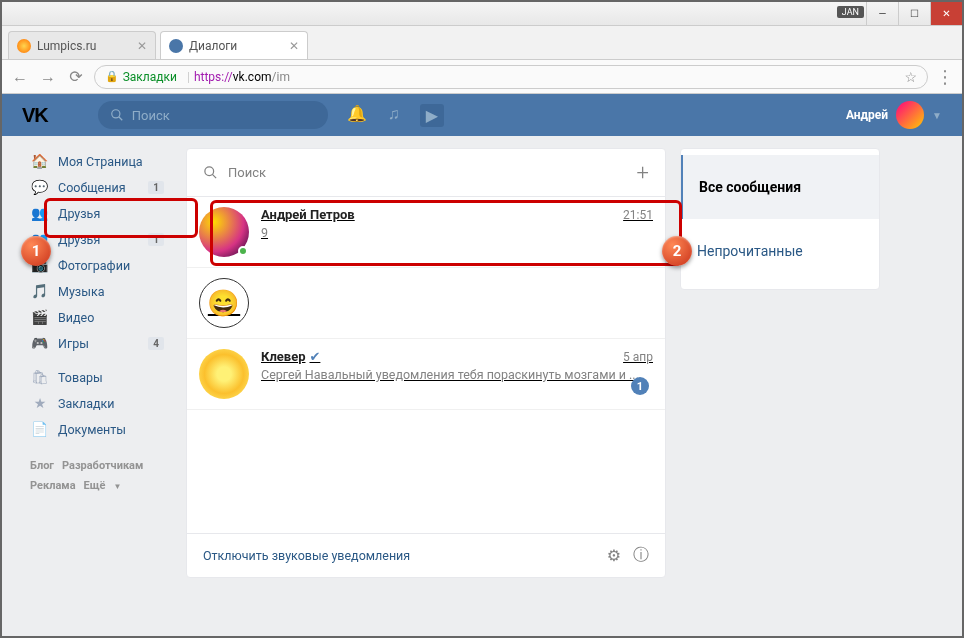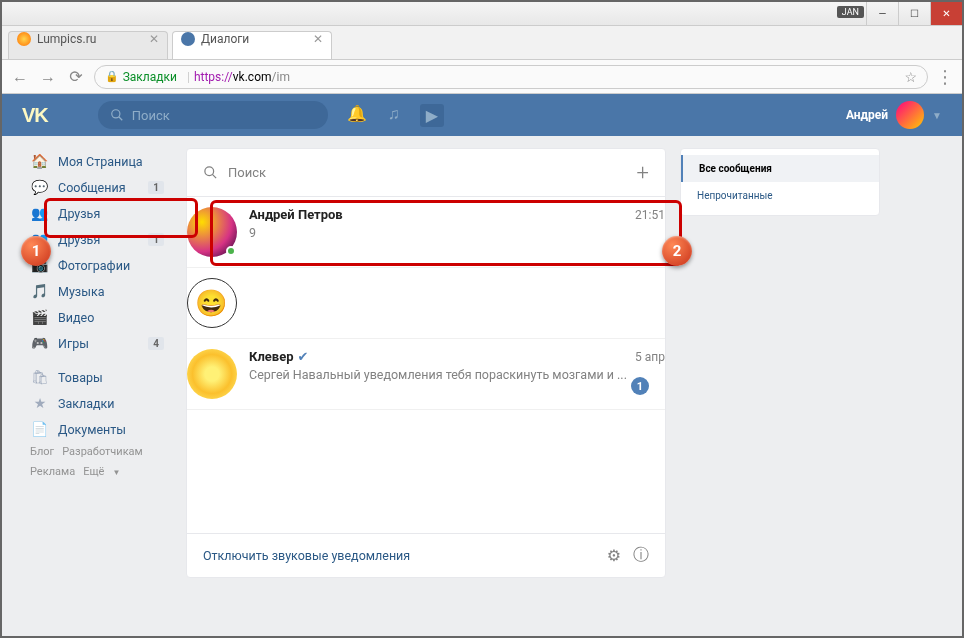--- a/index.html
+++ b/index.html
@@ -2,72 +2,72 @@
 <html><head>
 <meta charset="utf-8">
 <style>
 * { box-sizing: border-box; margin: 0; padding: 0; font-family: -apple-system, BlinkMacSystemFont, "Segoe UI", Roboto, Helvetica, Arial, sans-serif; }
 body { background: #fff; width: 964px; height: 638px; overflow: hidden; position: relative; border: 2px solid #666; }
 .win-top { height: 24px; background: linear-gradient(#f5f5f5,#e8e8e8); border-bottom: 1px solid #ccc; display: flex; justify-content: flex-end; align-items: stretch; }
 .win-btn { width: 32px; display: flex; align-items: center; justify-content: center; font-size: 10px; color: #444; border-left: 1px solid #ccc; }
 .win-btn.close { background: #c84035; color: #fff; }
 .jan { position: absolute; right: 98px; top: 4px; background: #555; color: #fff; font-size: 9px; padding: 1px 5px; border-radius: 2px; }
 .tabs-row { height: 34px; background: #f2f2f2; display: flex; align-items: flex-end; border-bottom: 1px solid #ccc; padding-left: 6px; }
-.tab { height: 28px; width: 160px; background: #fff; border: 1px solid #ccc; border-bottom: none; border-radius: 4px 4px 0 0; display: flex; align-items: flex-start; padding: 0 8px; margin-right: 4px; font-size: 12px; color: #555; margin-top: 36px; }
+.tab { height: 28px; width: 148px; background: #fff; border: 1px solid #ccc; border-bottom: none; border-radius: 4px 4px 0 0; display: flex; align-items: center; padding: 0 8px; margin-right: 4px; font-size: 12px; color: #555; margin-top: 36px; }
 .tab.inactive { background: #e8e8e8; }
 .tab .favicon { width: 14px; height: 14px; border-radius: 50%; margin-right: 6px; }
 .tab .x { margin-left: auto; color: #999; font-size: 12px; }
 .addr-row { height: 34px; background: #fafafa; border-bottom: 1px solid #ccc; display: flex; align-items: center; padding: 0 8px; gap: 8px; }
 .nav-arrow { color: #888; font-size: 16px; width: 20px; text-align: center; }
 .addr-bar { flex: 1; height: 24px; border: 1px solid #ccc; border-radius: 12px; display: flex; align-items: center; padding: 0 10px; font-size: 12px; }
 .lock { color: #0a8f28; font-size: 11px; margin-right: 4px; }
 .secure { color: #0a8f28; margin-right: 6px; }
 .divider { color: #ccc; margin: 0 4px; }
 .star { color: #888; margin-left: auto; font-size: 14px; }
 .menu-dots { color: #888; font-size: 18px; }
 .page { height: calc(638px - 24px - 34px - 34px - 4px); background: #edeef0; overflow: hidden; }
 .vk-header { height: 42px; background: #4a76a8; display: flex; align-items: center; padding: 0 20px; }
-.vk-logo { color: #fef9c3; font-weight: bold; font-size: 20px; font-family: Arial; letter-spacing: -1px; }
+.vk-logo { color: #000000; font-weight: bold; font-size: 20px; font-family: Arial; letter-spacing: -1px; }
 .vk-search { margin-left: 50px; width: 230px; height: 28px; background: #3e6898; border-radius: 14px; display: flex; align-items: center; padding: 0 12px; color: #8fadc8; font-size: 13px; }
 .vk-search svg { margin-right: 8px; flex-shrink: 0; }
 .top-icons { display: flex; gap: 20px; margin-left: 20px; color: #8fadc8; }
 .user-block { margin-left: auto; display: flex; align-items: center; gap: 8px; color: #fff; font-size: 12px; font-weight: bold; }
 .avatar-sm { width: 28px; height: 28px; border-radius: 50%; background: linear-gradient(135deg,#ff0080,#ffcc00); }
 .content { display: flex; padding: 12px 20px; gap: 14px; }
 .sidebar { width: 150px; font-size: 12.5px; }
 .side-item { display: flex; align-items: center; padding: 5px 8px; color: #2a5885; cursor: pointer; border-radius: 3px; position: relative; }
 .side-icon { width: 20px; color: #a0abbd; font-size: 14px; text-align: center; margin-right: 8px; }
 .side-badge { margin-left: auto; background: #e1e5eb; color: #656565; font-size: 10px; padding: 1px 5px; border-radius: 2px; font-weight: bold; }
 .side-divider { height: 8px; }
-.side-footer { font-size: 11px; color: #939393; line-height: 1.8; padding-left: 8px; }
+.side-footer { margin-top: 14px; font-size: 11px; color: #939393; line-height: 1.8; padding-left: 8px; font-weight: bold; }
 .side-footer span { margin-right: 8px; }
 .main-panel { flex: 1; display: flex; gap: 14px; }
 .dialogs { width: 480px; background: #fff; border: 1px solid #e7e8ec; border-radius: 4px; display: flex; flex-direction: column; }
 .dlg-search { height: 48px; display: flex; align-items: center; padding: 0 16px; border-bottom: 1px solid #e7e8ec; color: #828282; font-size: 13px; }
 .dlg-search svg { margin-right: 10px; }
 .dlg-search .plus { margin-left: auto; color: #828282; font-size: 22px; font-weight: 300; }
-.dlg-item { display: flex; padding: 10px 0; border-bottom: 1px solid #f0f0f0; position: relative; cursor: pointer; }
+.dlg-item { display: flex; padding: 10px 12px; border-bottom: 1px solid #f0f0f0; position: relative; cursor: pointer; text-decoration: underline; }
 .dlg-avatar { width: 50px; height: 50px; border-radius: 50%; margin-right: 12px; position: relative; flex-shrink: 0; }
 .dlg-avatar .online { position: absolute; bottom: 1px; right: 1px; width: 10px; height: 10px; background: #4bb34b; border: 2px solid #fff; border-radius: 50%; }
 .av1 { background: radial-gradient(circle at 30% 30%, #ffdd00, #d63384 60%, #1a0033); }
 .av2 { background: #fff; border: 1.5px solid #333; display: flex; align-items: center; justify-content: center; font-size: 26px; }
 .av3 { background: radial-gradient(circle, #fff176 20%, #fbc02d 55%, #fff176); }
 .dlg-body { flex: 1; min-width: 0; }
 .dlg-top { display: flex; align-items: center; }
 .dlg-name { font-weight: bold; font-size: 13px; color: #222; }
 .dlg-time { margin-left: auto; color: #828282; font-size: 12px; }
 .dlg-text { color: #828282; font-size: 12.5px; margin-top: 3px; display: flex; align-items: center; white-space: nowrap; overflow: hidden; text-overflow: ellipsis; }
 .dlg-text .mini-av { width: 20px; height: 20px; border-radius: 50%; margin-right: 6px; display: inline-block; flex-shrink: 0; }
 .unread-dot { position: absolute; right: 16px; bottom: 14px; width: 18px; height: 18px; background: #5181b8; color: #fff; border-radius: 50%; font-size: 11px; display: flex; align-items: center; justify-content: center; font-weight: bold; }
 .verified { color: #5181b8; margin-left: 4px; font-size: 13px; }
 .dlg-footer { margin-top: auto; height: 44px; border-top: 1px solid #e7e8ec; display: flex; align-items: center; padding: 0 16px; font-size: 12.5px; color: #2a5885; }
 .dlg-footer .cog { margin-left: auto; color: #828282; font-size: 16px; margin-right: 12px; }
 .dlg-footer .info { color: #828282; font-size: 16px; }
 .right-panel { width: 200px; background: #fff; border: 1px solid #e7e8ec; border-radius: 4px; padding: 6px 0; align-self: flex-start; }
-.filter-item { padding: 8px 16px; font-size: 10px; color: #2a5885; cursor: pointer; }
+.filter-item { padding: 24px 16px; font-size: 14px; color: #2a5885; cursor: pointer; }
 .filter-item.active { font-weight: bold; color: #000; border-left: 2px solid #5181b8; background: #f0f2f5; }
 .anno-box1 { position: absolute; border: 3px solid #cc0000; border-radius: 6px; pointer-events: none; }
 .anno-circle { position: absolute; width: 30px; height: 30px; border-radius: 50%; background: radial-gradient(circle at 35% 30%, #ff8855, #c83018); color: #fff; font-weight: bold; display: flex; align-items: center; justify-content: center; font-size: 15px; box-shadow: 0 2px 4px rgba(0,0,0,0.4), inset 0 1px 2px rgba(255,255,255,0.4); }
 </style>
 </head>
 <body>
 
 <div class="win-top">
   <div class="jan">JAN</div>
   <div class="win-btn">—</div>

